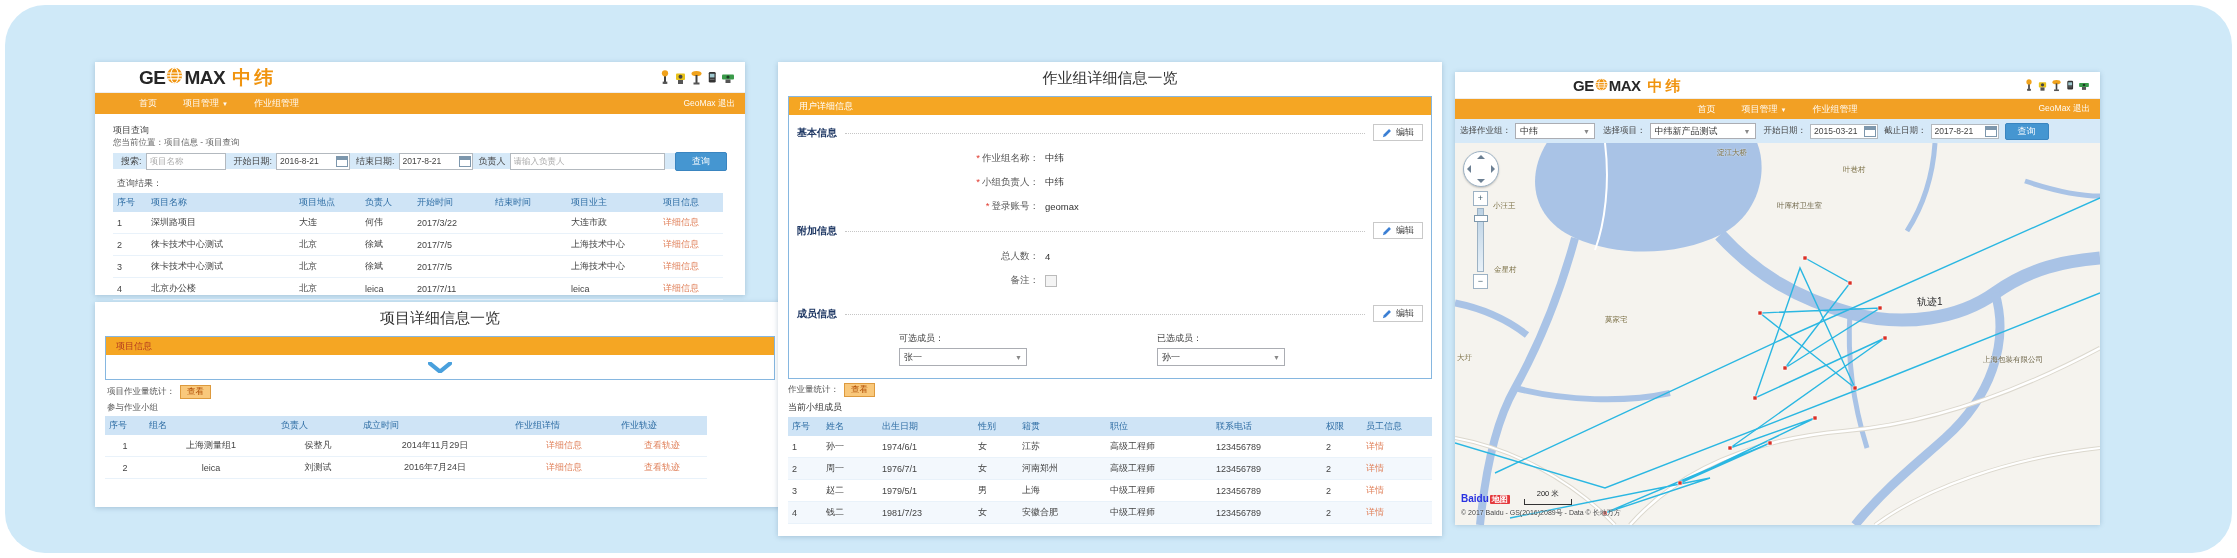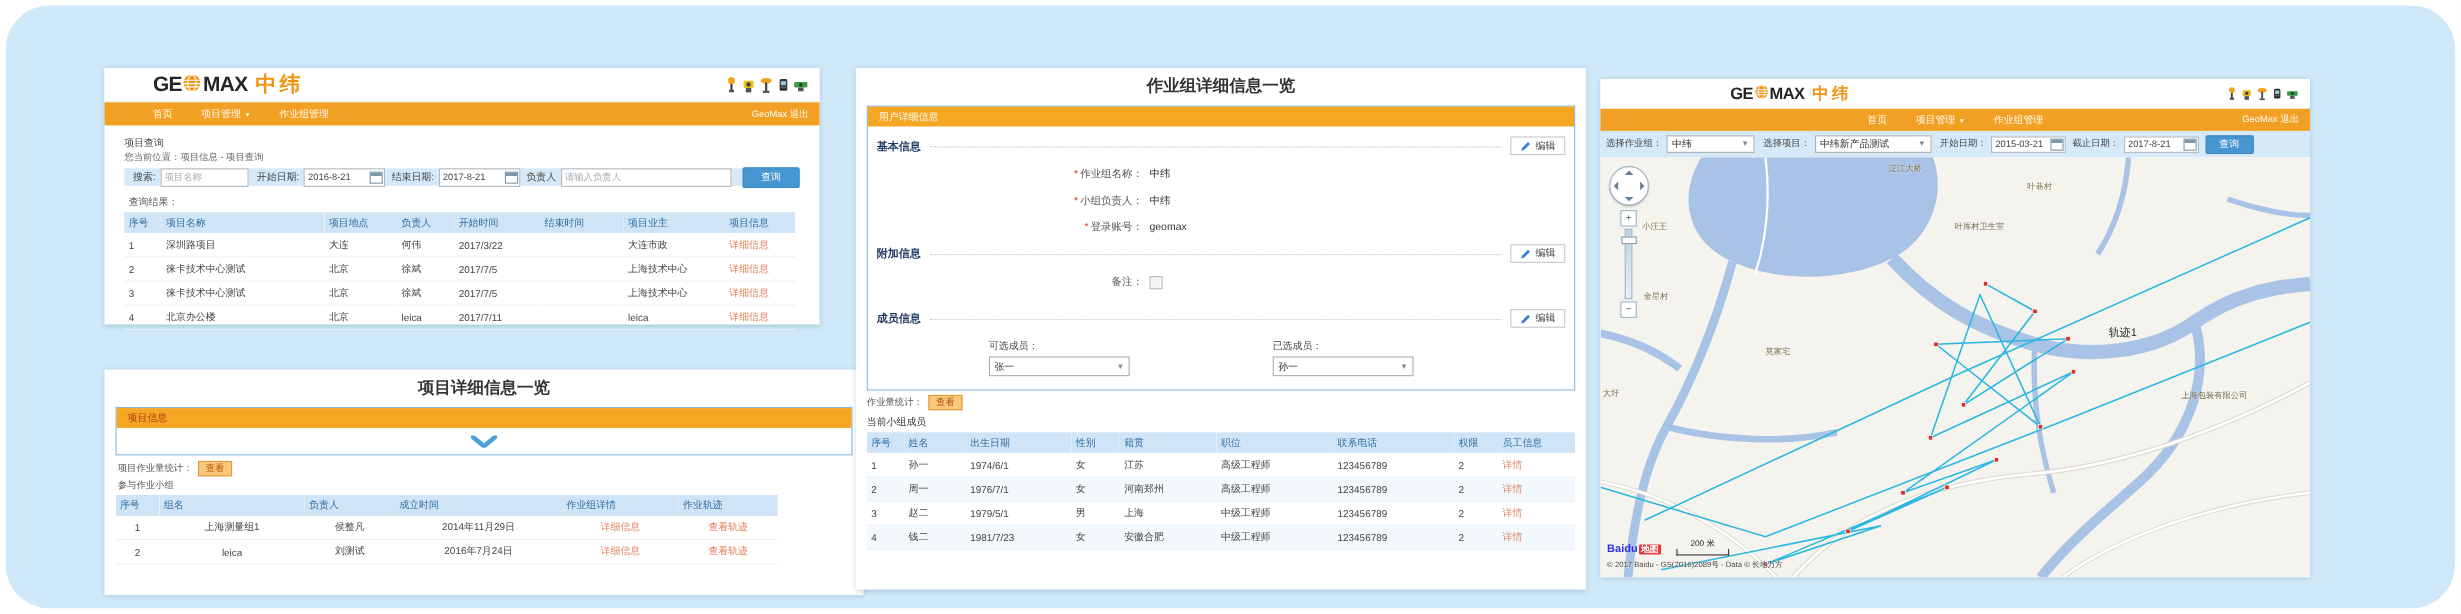--- a/index.html
+++ b/index.html
@@ -34,21 +34,21 @@
   table{border-collapse:collapse;font-size:9px;table-layout:fixed;}
   th{background:#cfe4f6;color:#2e6da4;font-weight:normal;text-align:left;padding:3px 4px;
      overflow:hidden;white-space:nowrap;}
   td{padding:4px 4px;color:#444;border-bottom:1px solid #e9f2fa;overflow:hidden;white-space:nowrap;}
   .link{color:#e0805a;cursor:pointer;text-decoration:none;}
   .small{font-size:9px;color:#555;}
   .view-btn{background:#f9c87b;border:1px solid #dd9a3e;color:#b4530a;font-size:8.5px;
      padding:0 6px;cursor:pointer;display:inline-block;}
 
   
-  .ptitle{text-align:center;font-size:15px;font-weight:bold;color:#333;padding-top:7px;}
+  .ptitle{text-align:center;font-size:15px;font-weight:normal;color:#333;padding-top:7px;}
   .obox{border:1px solid #86b7e0;margin:8px 10px 0 10px;background:#fff;}
   .obar{background:#f5a623;height:18px;display:flex;align-items:center;font-size:9px;padding-left:10px;}
   .obar.red{color:#b3391f;}
   .obar.white{color:#fff;}
   .collapse{height:24px;display:flex;align-items:center;justify-content:center;}
   .sec{display:flex;align-items:center;margin:9px 8px 0 8px;}
   .sec-label{font-weight:bold;color:#1f3864;font-size:10px;white-space:nowrap;}
   .sec .dots{flex:1;border-bottom:1px dotted #c6c6c6;margin:0 8px;height:1px;}
   .edit-btn{border:1px solid #c9c9c9;background:#fff;font-size:9px;color:#444;padding:1px 8px;
      display:inline-flex;gap:4px;align-items:center;cursor:pointer;}
@@ -220,21 +220,21 @@
           <td>2017/7/11</td>
           <td></td>
           <td>leica</td>
           <td><a class="link">详细信息</a></td>
         </tr>
       </tbody>
         </table>
     </div>
   </div>
 
-  <div class="panel" style="left:95px;top:336px;width:690px;height:205px;">
+  <div class="panel" style="left:95px;top:302px;width:690px;height:205px;">
     <div class="ptitle">项目详细信息一览</div>
     <div class="obox">
       <div class="obar red">项目信息</div>
       <div class="collapse">
         <svg width="24" height="11" viewBox="0 0 26 12">
             <path d="M2 1.5l11 9 11-9" stroke="#49a0dd" stroke-width="4.5" fill="none" stroke-linecap="round" stroke-linejoin="round"></path>
           </svg>
       </div>
     </div>
     <div style="padding:5px 10px 0 12px;display:flex;align-items:center;gap:5px;">
@@ -310,20 +310,24 @@
 
       <div class="sec">
         <span class="sec-label">附加信息</span>
         <span class="dots"></span>
         <span class="edit-btn">
             <svg width="10" height="10" viewBox="0 0 12 12">
               <path d="M1 11l1.2-3.4L8.5 1.3l2.2 2.2-6.3 6.3L1 11z" fill="#3b7fd4"></path>
             </svg>
             <span>编辑</span>
           </span>
+      </div>
+      <div class="frow">
+        <span class="flabel">总人数：</span>
+        <span class="fval">4</span>
       </div>
       <div class="frow" style="margin-bottom:18px;">
         <span class="flabel">备注：</span>
         <span class="remarkbox"></span>
       </div>
 
       <div class="sec">
         <span class="sec-label">成员信息</span>
         <span class="dots"></span>
         <span class="edit-btn">

